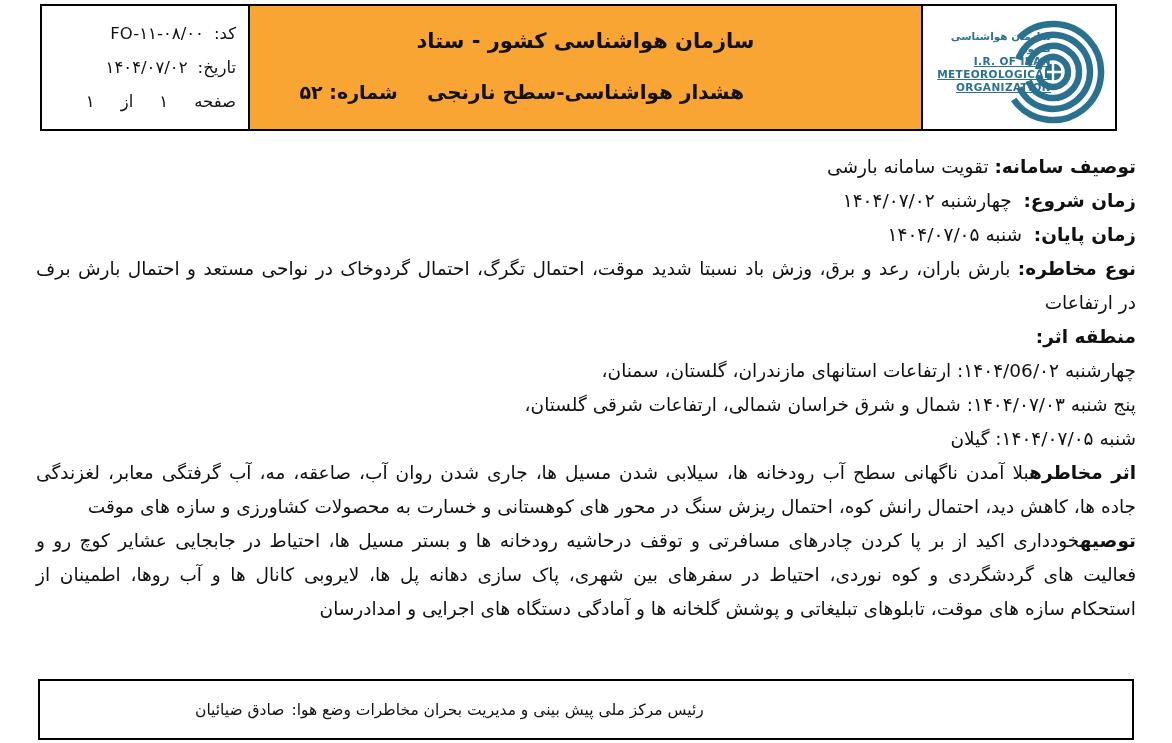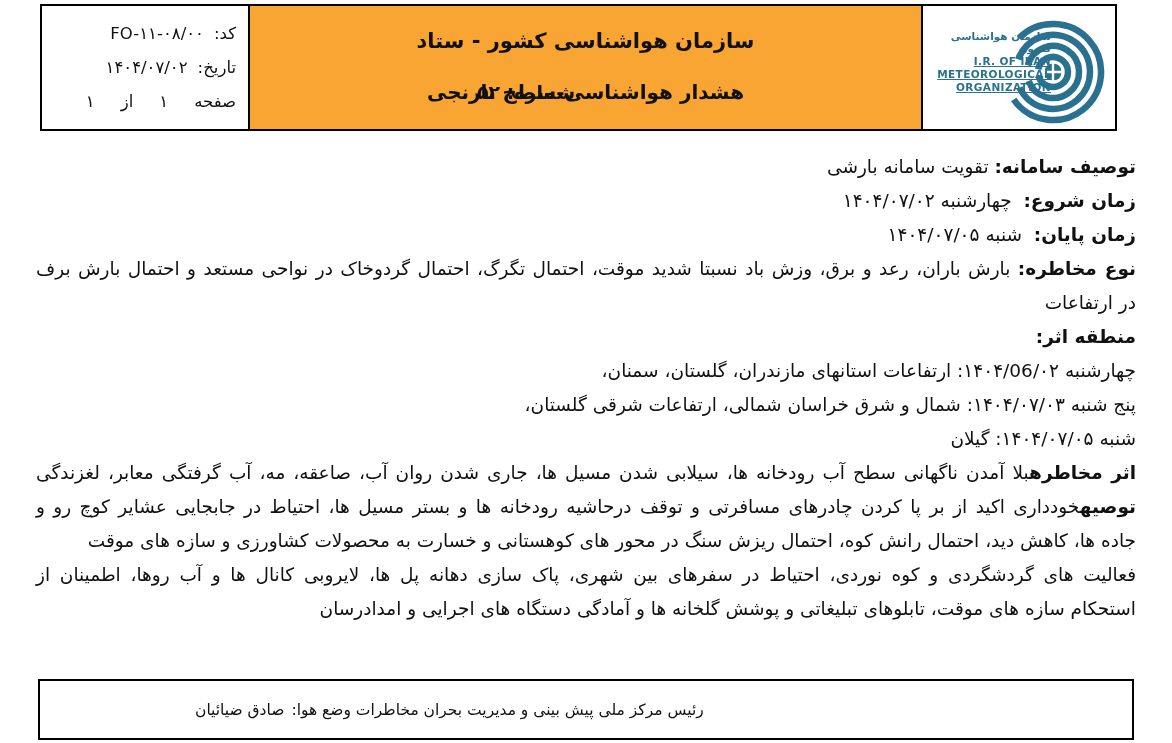--- a/index.html
+++ b/index.html
@@ -27,21 +27,20 @@
     display:flex;flex-direction:column;justify-content:space-around;
     padding:10px 12px;font-size:16.5px;
   }
   .meta-row{display:flex;align-items:baseline;gap:10px;white-space:nowrap;}
   .meta-row .val{direction:ltr;unicode-bidi:isolate;}
   .page-row{gap:26px;}
   .banner-cell{
     flex:1;margin-left:-2.5px;background:var(--orange);direction:rtl;
     display:flex;flex-direction:column;justify-content:space-around;
     padding:10px 0;
-    align-items:center;
   }
   .banner-title{
     text-align:center;font-size:21px;font-weight:bold;letter-spacing:0;
   }
   .banner-sub{
     position:relative;text-align:center;font-size:20px;font-weight:bold;height:28px;line-height:28px;
   }
   .banner-number{
     position:absolute;left:50px;top:0;font-size:19px;font-weight:bold;
   }
@@ -141,22 +140,22 @@
       <div class="line"><span class="lbl">توصیف سامانه:</span><span> تقویت سامانه بارشی</span></div>
       <div class="line"><span class="lbl">زمان شروع:</span><span>&nbsp; چهارشنبه ۱۴۰۴/۰۷/۰۲</span></div>
       <div class="line"><span class="lbl">زمان پایان:</span><span>&nbsp; شنبه ۱۴۰۴/۰۷/۰۵</span></div>
       <div class="line just"><span class="lbl">نوع مخاطره:</span><span> بارش باران، رعد و برق، وزش باد نسبتا شدید موقت، احتمال تگرگ، احتمال گردوخاک در نواحی مستعد و احتمال بارش برف</span></div>
       <div class="line"><span>در ارتفاعات</span></div>
       <div class="line"><span class="lbl">منطقه اثر:</span></div>
       <div class="line"><span>چهارشنبه ۱۴۰۴/06/۰۲: ارتفاعات استانهای مازندران، گلستان، سمنان،</span></div>
       <div class="line"><span>پنج شنبه ۱۴۰۴/۰۷/۰۳: شمال و شرق خراسان شمالی، ارتفاعات شرقی گلستان،</span></div>
       <div class="line"><span>شنبه ۱۴۰۴/۰۷/۰۵: گیلان</span></div>
       <div class="line just"><span class="lbl">اثر مخاطره</span><span>بلا آمدن ناگهانی سطح آب رودخانه ها، سیلابی شدن مسیل ها، جاری شدن روان آب، صاعقه، مه، آب گرفتگی معابر، لغزندگی</span></div>
+      <div class="line"><span>جاده ها، کاهش دید، احتمال رانش کوه، احتمال ریزش سنگ در محور های کوهستانی و خسارت به محصولات کشاورزی و سازه های موقت</span></div>
       <div class="line just"><span class="lbl">توصیه</span><span>خودداری اکید از بر پا کردن چادرهای مسافرتی و توقف درحاشیه رودخانه ها و بستر مسیل ها، احتیاط در جابجایی عشایر کوچ رو و</span></div>
-      <div class="line"><span>جاده ها، کاهش دید، احتمال رانش کوه، احتمال ریزش سنگ در محور های کوهستانی و خسارت به محصولات کشاورزی و سازه های موقت</span></div>
       <div class="line just"><span>فعالیت های گردشگردی و کوه نوردی، احتیاط در سفرهای بین شهری، پاک سازی دهانه پل ها، لایروبی کانال ها و آب روها، اطمینان از</span></div>
       <div class="line"><span>استحکام سازه های موقت، تابلوهای تبلیغاتی و پوشش گلخانه ها و آمادگی دستگاه های اجرایی و امدادرسان</span></div>
     </div>
 
   <div class="footer">
     <div class="f-right">
       <span>پیش بین مسئول:</span><span class="name">جواد&nbsp; شایان</span>
     </div>
     <div class="f-left">
       <span>رئیس مرکز ملی پیش بینی و مدیریت بحران مخاطرات وضع هوا:</span><span class="name">صادق ضیائیان</span>

